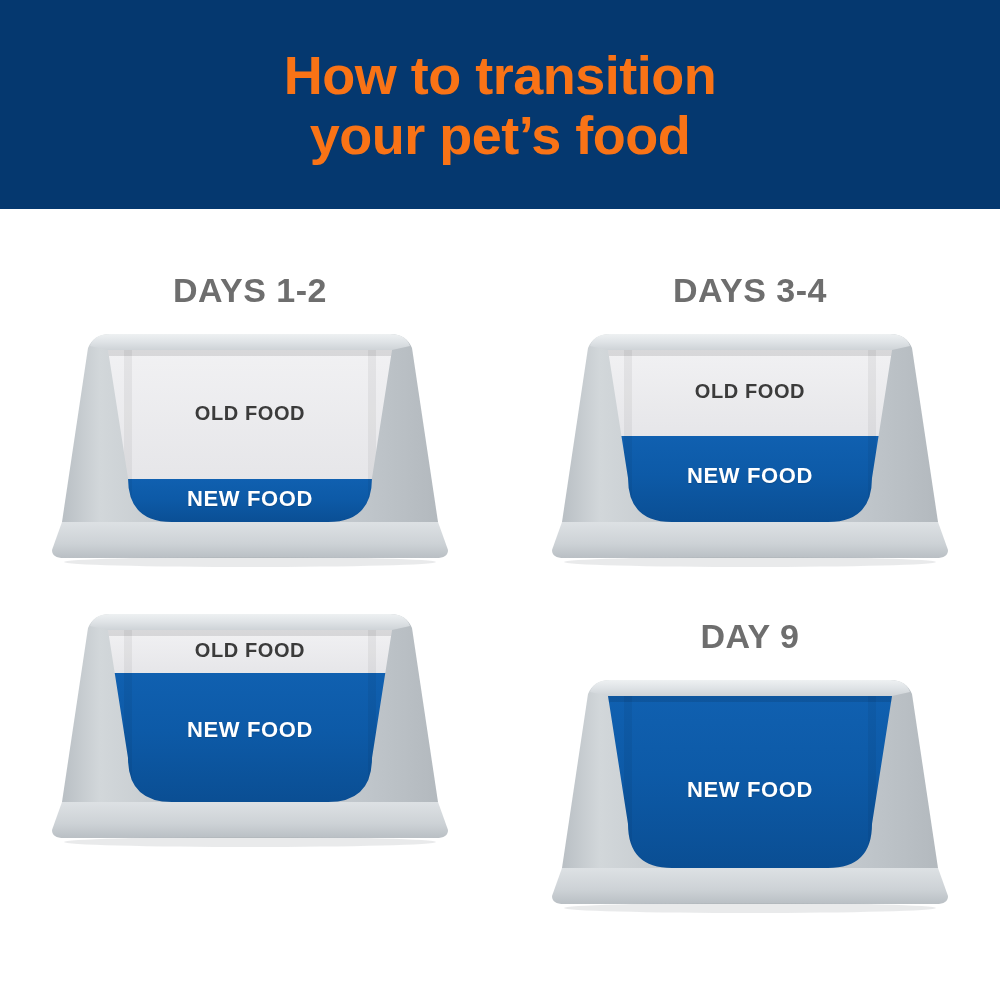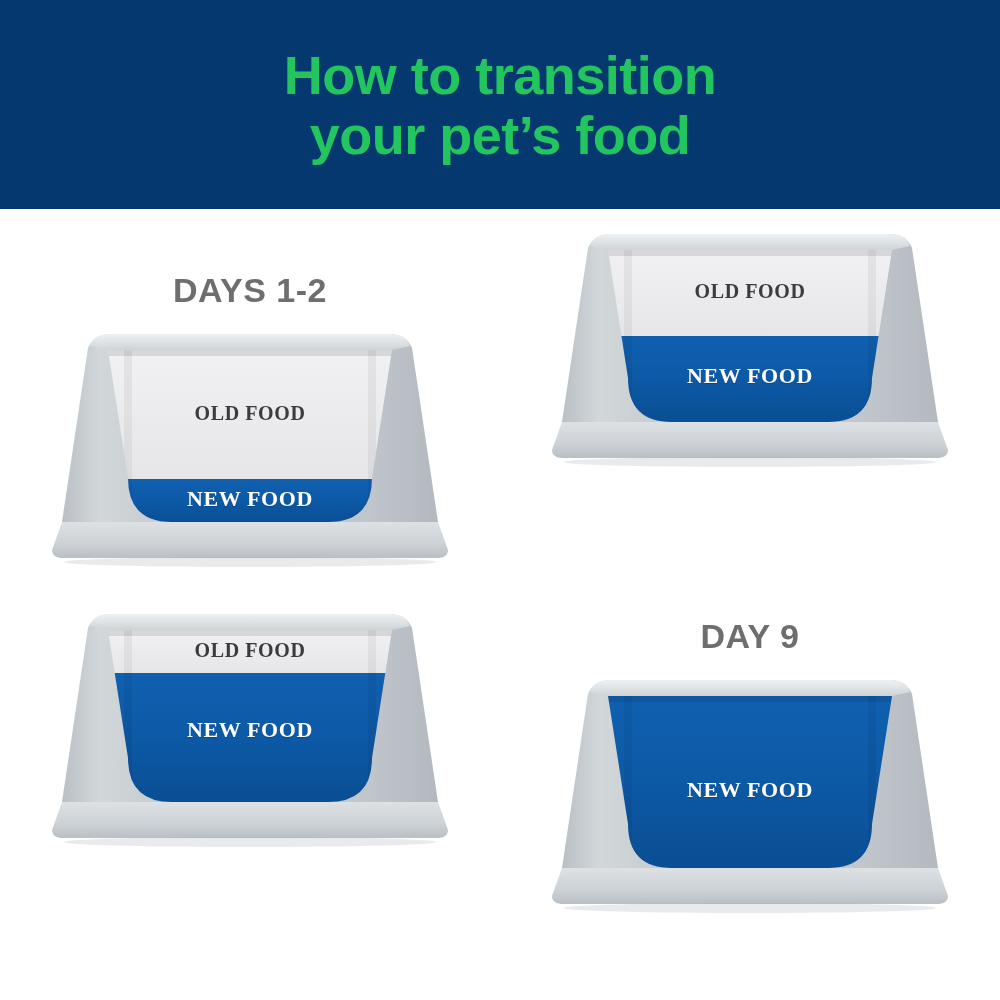--- a/index.html
+++ b/index.html
@@ -25,21 +25,21 @@
     left: 0; top: 0;
     width: 1000px;
     height: 209px;
     background: #05386f;
     display: flex;
     flex-direction: column;
     align-items: center;
     justify-content: center;
   }
   #header .title-line {
-    color: #22c55e;
+    color: #f97316;
     font-family: "Liberation Sans", sans-serif;
     font-weight: bold;
     font-size: 54px;
     line-height: 60px;
     letter-spacing: -0.5px;
     text-align: center;
     white-space: nowrap;
   }
 
   
@@ -81,21 +81,21 @@
     height: 248px;
     margin-top: 17px;
   }
   .bowl-wrap svg { display: block; width: 400px; height: 248px; }
 
   .food-label {
     position: absolute;
     left: 0;
     width: 400px;
     text-align: center;
-    font-family: Liberation Serif, serif;
+    font-family: Liberation Sans, sans-serif;
     font-weight: bold;
     letter-spacing: 0.6px;
     pointer-events: none;
     white-space: nowrap;
   }
   .old-label {
     color: #3b3b3b;
     font-size: 20px;
   }
   .new-label {
@@ -181,20 +181,21 @@
               <rect x="0" y="24" width="400" height="6" fill="#000" opacity="0.10"></rect>
             </g>
             <ellipse cx="200" cy="236" rx="186" ry="5" fill="#9aa0a6" opacity="0.22"></ellipse>
           </svg>
           <div class="food-label old-label" style="top: 75.5px;">OLD FOOD</div>
           <div class="food-label new-label" style="top: 159.64px;">NEW FOOD</div>
         </div>
     </div>
 
     <div class="panel row1">
+      <div class="panel-label">DAYS 3-4</div>
       <div class="bowl-wrap">
           <svg viewBox="0 0 400 248">
             <defs>
     <linearGradient id="body-b1" x1="0" y1="0" x2="1" y2="0">
       <stop offset="0" stop-color="#b9bfc4"></stop>
       <stop offset="0.10" stop-color="#d2d7da"></stop>
       <stop offset="0.30" stop-color="#c4c9cd"></stop>
       <stop offset="0.55" stop-color="#cfd4d8"></stop>
       <stop offset="0.82" stop-color="#bfc5ca"></stop>
       <stop offset="1" stop-color="#b3b9be"></stop>

